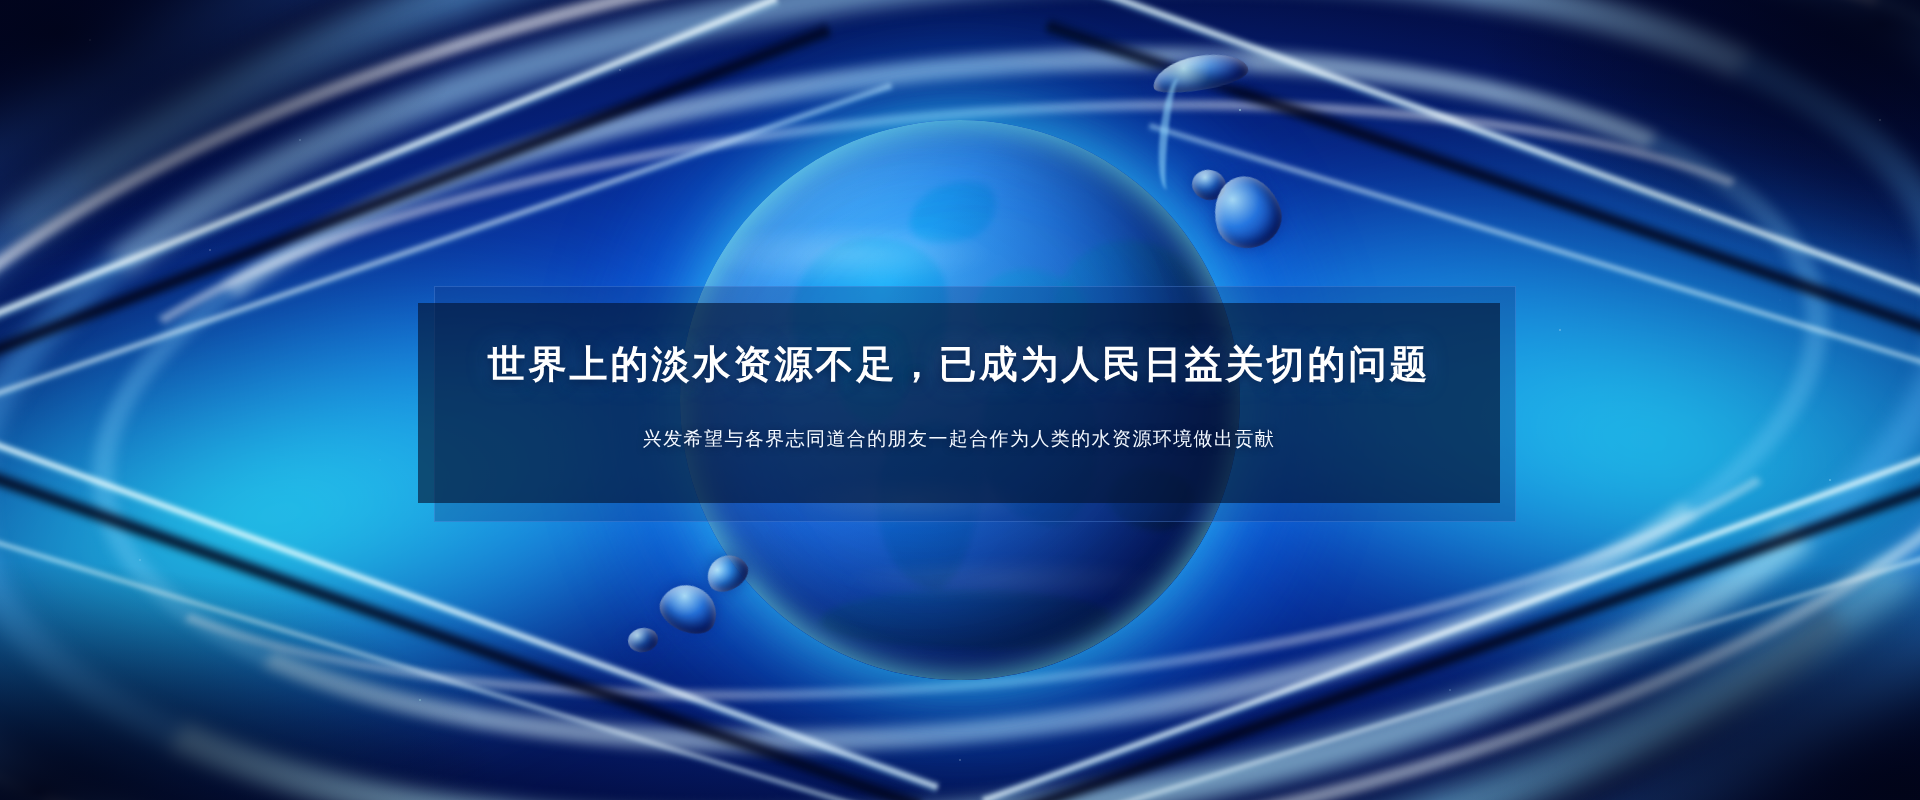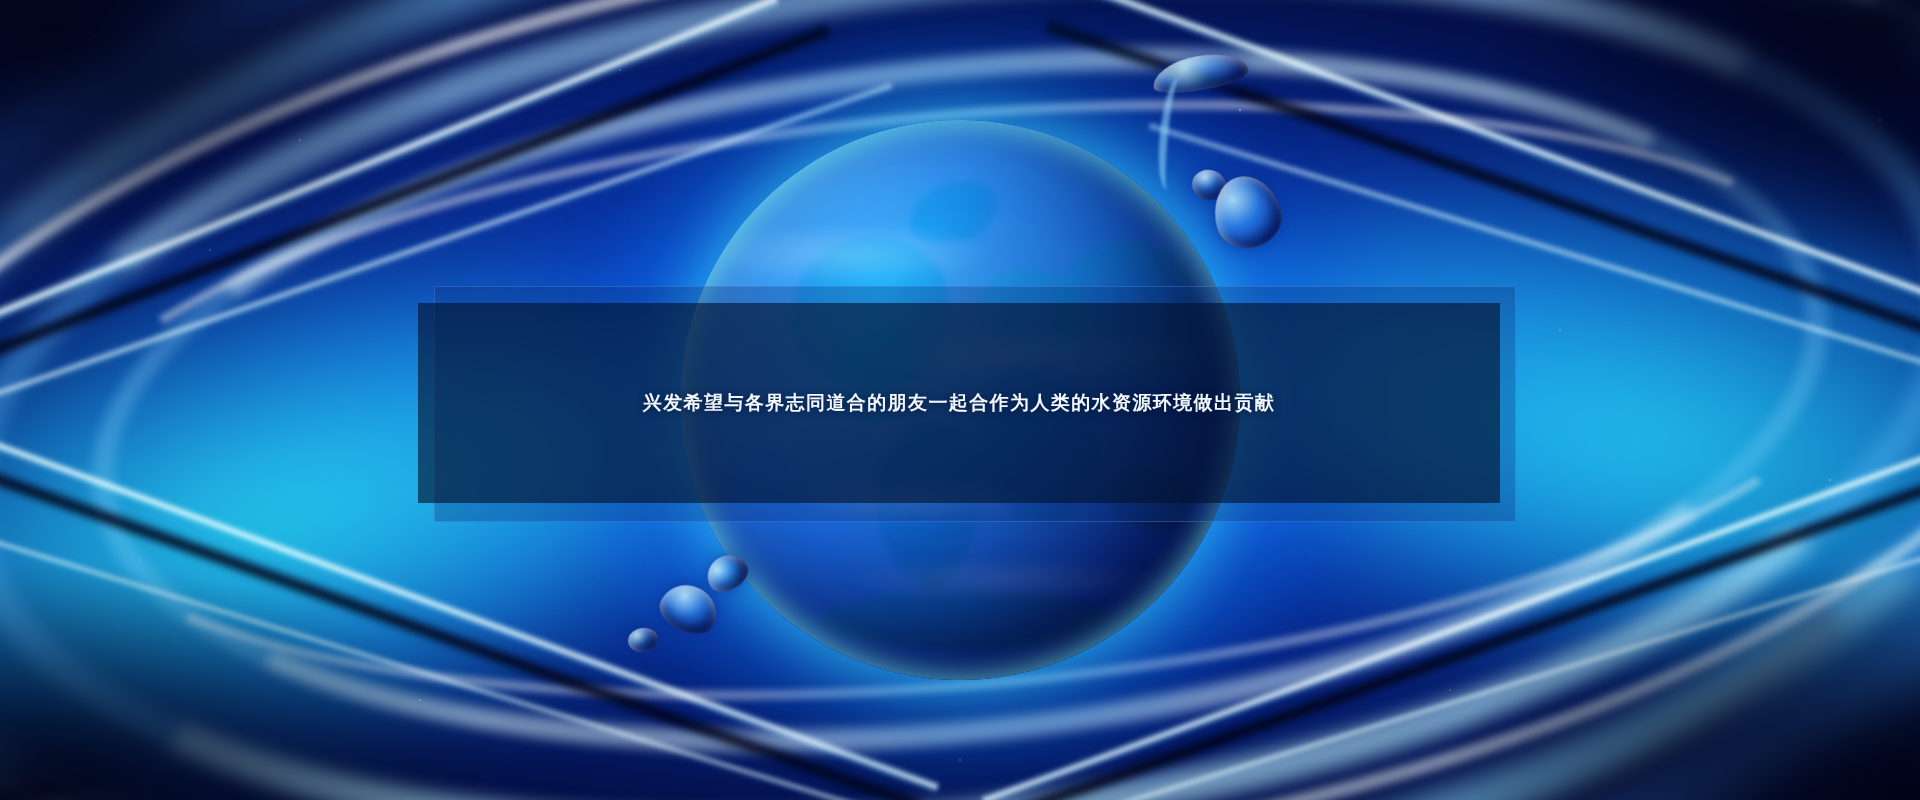--- a/index.html
+++ b/index.html
@@ -400,26 +400,26 @@
     font-weight: bold;
     color: #ffffff;
     letter-spacing: 3px;
     line-height: 1.25;
     text-shadow: 0 2px 10px rgba(0,20,60,0.85), 0 0 24px rgba(70,170,255,0.35);
     margin: 0 0 26px 0;
     white-space: nowrap;
   }
   .subline {
     font-size: 19px;
-    font-weight: bold;
+    font-weight: normal;
     color: #f2f8ff;
     letter-spacing: 1.4px;
     line-height: 1.4;
     text-shadow: 0 1px 7px rgba(0,20,60,0.85);
-    margin: 0;
+    margin: 12px;
     white-space: nowrap;
   }
 </style>
 </head>
 <body>
 
 <div class="banner">
 
   <div class="space-base"></div>
   <div class="stars"></div>
@@ -477,16 +477,17 @@
   <div class="drop drop-f"></div>
   <div class="drop drop-d"></div>
   <div class="drop drop-e"></div>
 
   <div class="vignette"></div>
 
   <div class="overlay-frame"></div>
   <div class="overlay-inner"></div>
 
   <div class="text-block">
+    <h1 class="headline">世界上的淡水资源不足，已成为人民日益关切的问题</h1>
     <p class="subline">兴发希望与各界志同道合的朋友一起合作为人类的水资源环境做出贡献</p>
   </div>
 
 </div>
 
 </body></html>

